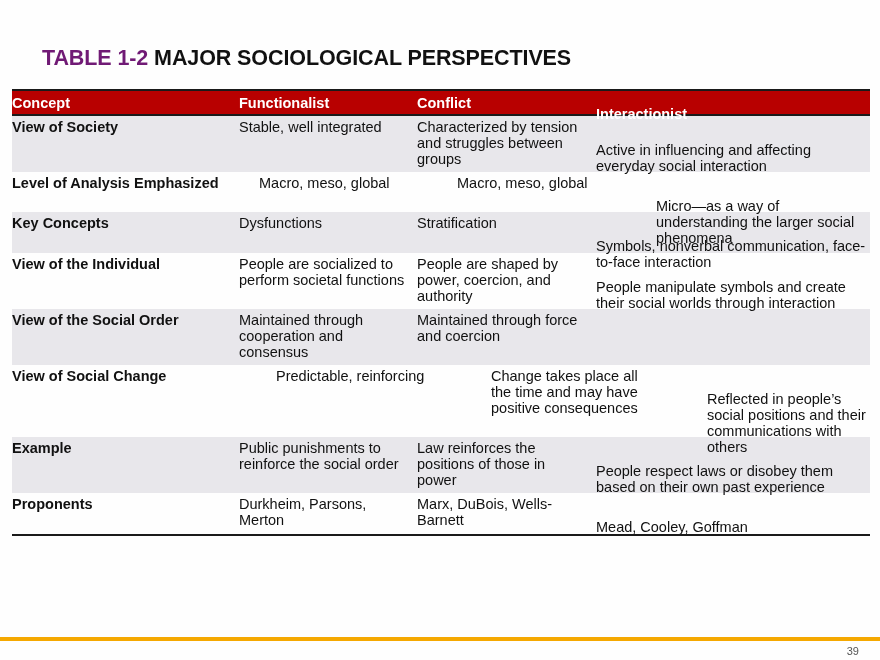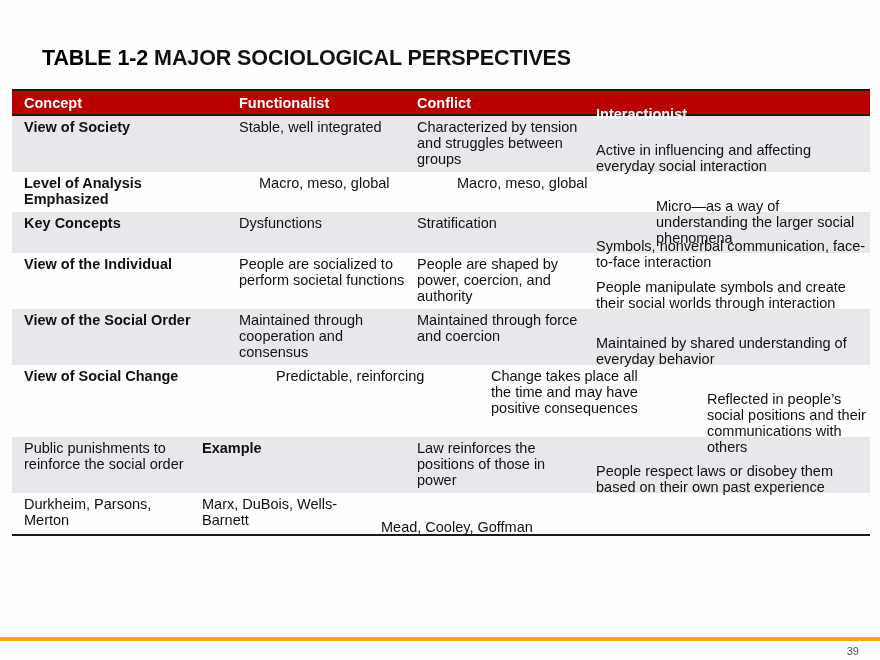--- a/index.html
+++ b/index.html
@@ -8,36 +8,36 @@
       background: #fefefe;
       font-family: "Liberation Sans", sans-serif;
       color: #111;
     }
     .slide { position: relative; width: 880px; height: 660px; }
     .title {
       position: absolute; left: 42px; top: 46px;
       font-size: 21.5px; font-weight: bold; letter-spacing: -0.1px;
       color: #111; white-space: nowrap;
     }
-    .title .num { color: #000000; }
+    .title .num { color: #701a75; }
     .table {
       position: absolute; left: 12px; top: 89px; width: 858px;
       border-collapse: collapse;
     }
     .thead {
       display: flex; height: 27px;
       background: #b80000;
       border-top: 2px solid #1a1a1a;
       border-bottom: 2px solid #1a1a1a;
       color: #fff; font-weight: bold; font-size: 14.5px;
       align-items: center;
     }
     .row { display: flex; font-size: 14.5px; line-height: 16px; padding-top: 3px; }
     .row.shade { background: #e8e7eb; }
-    .cell { padding-left: 12px; }
+    .cell { }
     .c0 { width: 215px; }
     .c1 { width: 178px; padding-left: 12px; }
     .c2 { width: 179px; padding-left: 12px; }
     .c3 { flex: 1; padding-left: 12px; margin-top: 23px; }
     .row .c0 { font-weight: bold; }
     .thead .cell { line-height: 16px; }
     .table-bottom {
       position: absolute; left: 12px; top: 534px; width: 858px;
       height: 2px; background: #1a1a1a;
     }
@@ -88,35 +88,35 @@
         <div class="row" style="height: 56px;">
           <div class="cell c0">View of the Individual</div>
           <div class="cell c1">People are socialized to perform societal functions</div>
           <div class="cell c2">People are shaped by power, coercion, and authority</div>
           <div class="cell c3">People manipulate symbols and create their social worlds through interaction</div>
         </div>
         <div class="row shade" style="height: 56px;">
           <div class="cell c0">View of the Social Order</div>
           <div class="cell c1">Maintained through cooperation and consensus</div>
           <div class="cell c2">Maintained through force and coercion</div>
-          <div class="cell c3">Maintained by shared understanding of everyday behavior</div>
         </div>
         <div class="row" style="height: 72px; gap: 37px;">
           <div class="cell c0">View of Social Change</div>
           <div class="cell c1">Predictable, reinforcing</div>
           <div class="cell c2">Change takes place all the time and may have positive consequences</div>
           <div class="cell c3">Reflected in people’s social positions and their communications with others</div>
         </div>
         <div class="row shade" style="height: 56px;">
+          <div class="cell c0">Example</div>
           <div class="cell c1">Public punishments to reinforce the social order</div>
-          <div class="cell c0">Example</div>
           <div class="cell c2">Law reinforces the positions of those in power</div>
           <div class="cell c3">People respect laws or disobey them based on their own past experience</div>
         </div>
         <div class="row" style="height: 40px;">
+          <div class="cell c0">Proponents</div>
           <div class="cell c1">Durkheim, Parsons, Merton</div>
           <div class="cell c2">Marx, DuBois, Wells-Barnett</div>
           <div class="cell c3">Mead, Cooley, Goffman</div>
         </div>
       </div>
   </div>
 
   <div class="table-bottom"></div>
   <div class="footer-bar"></div>
   <div class="page-num">39</div>

